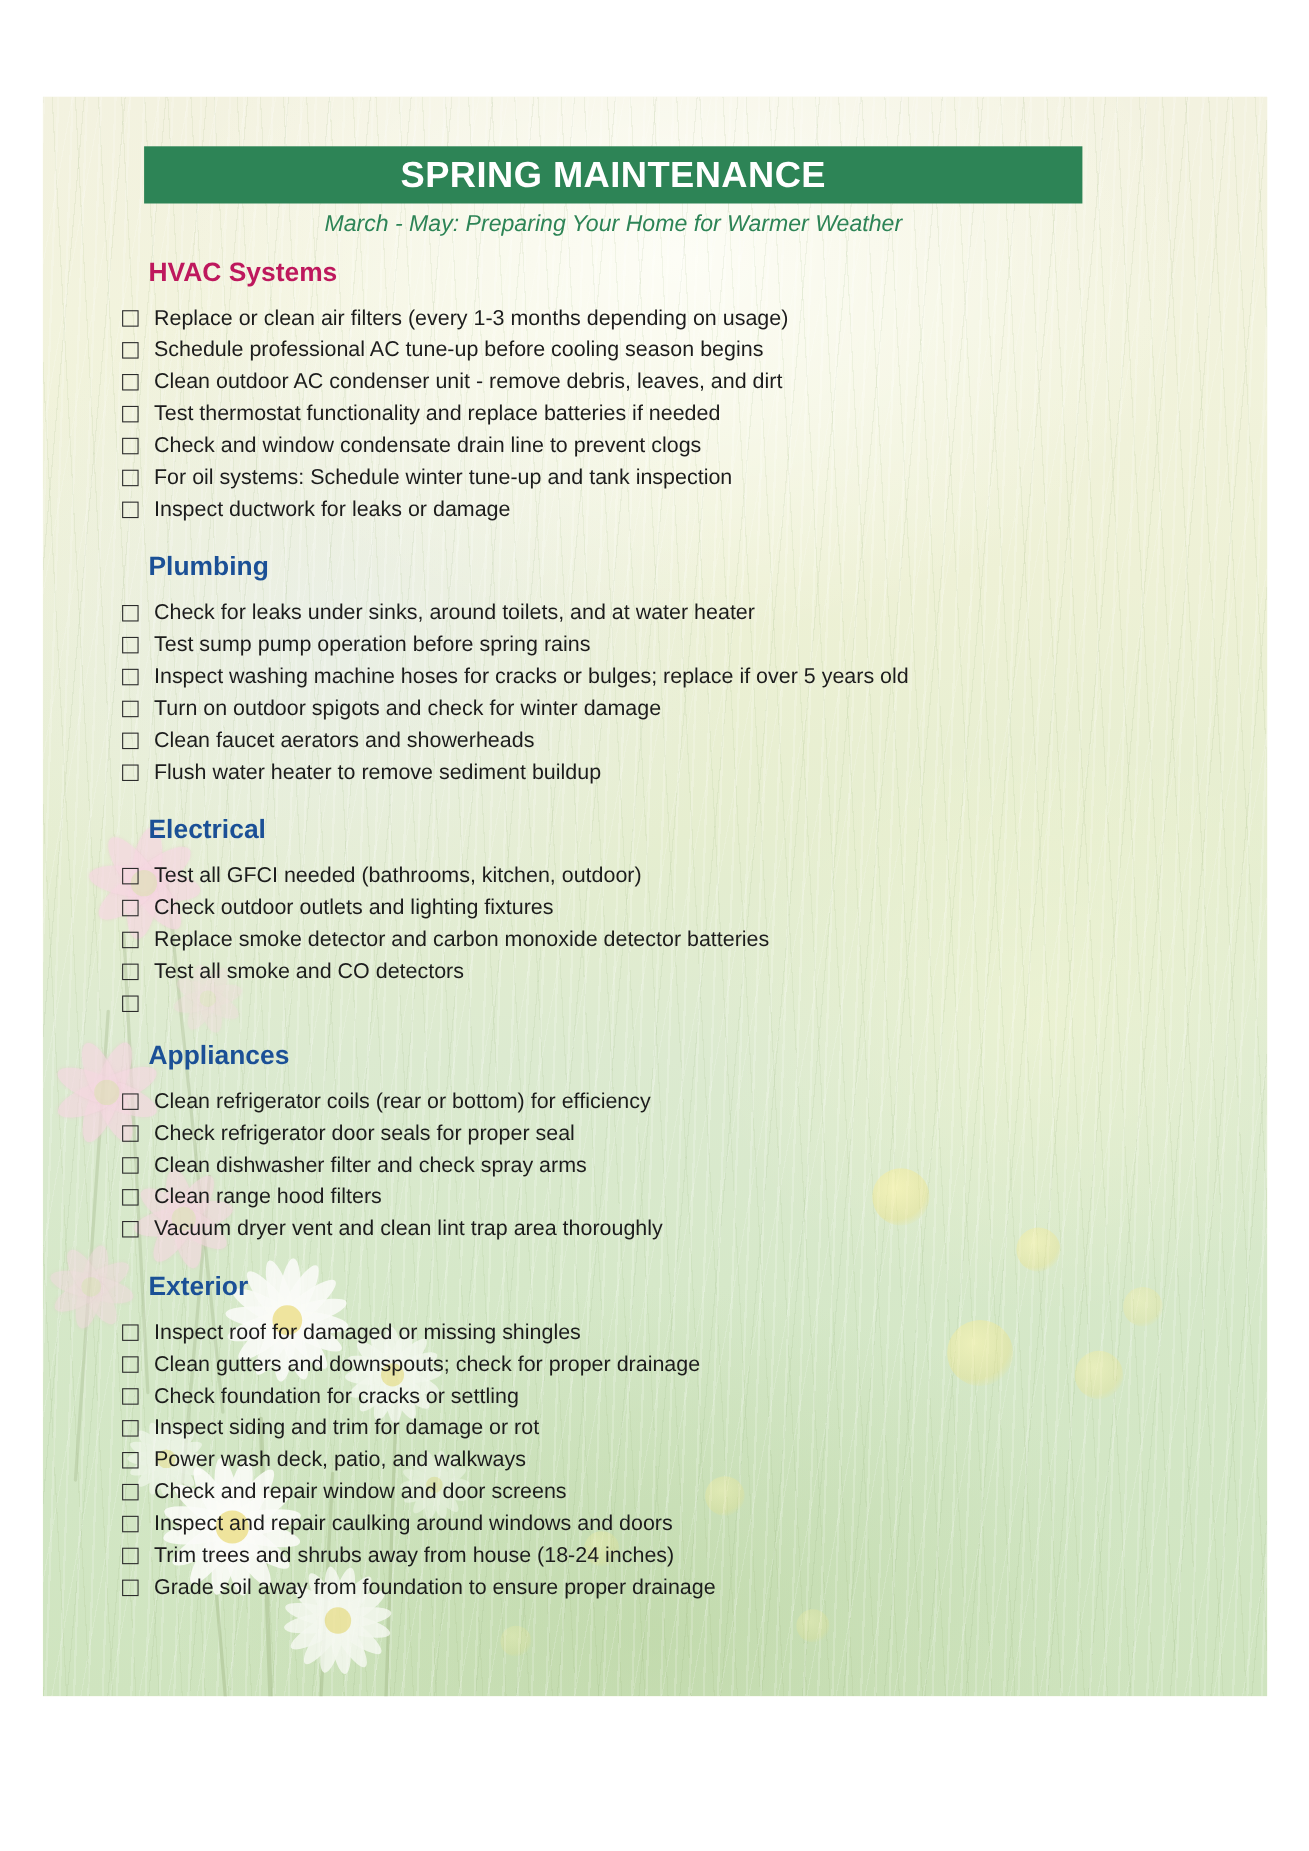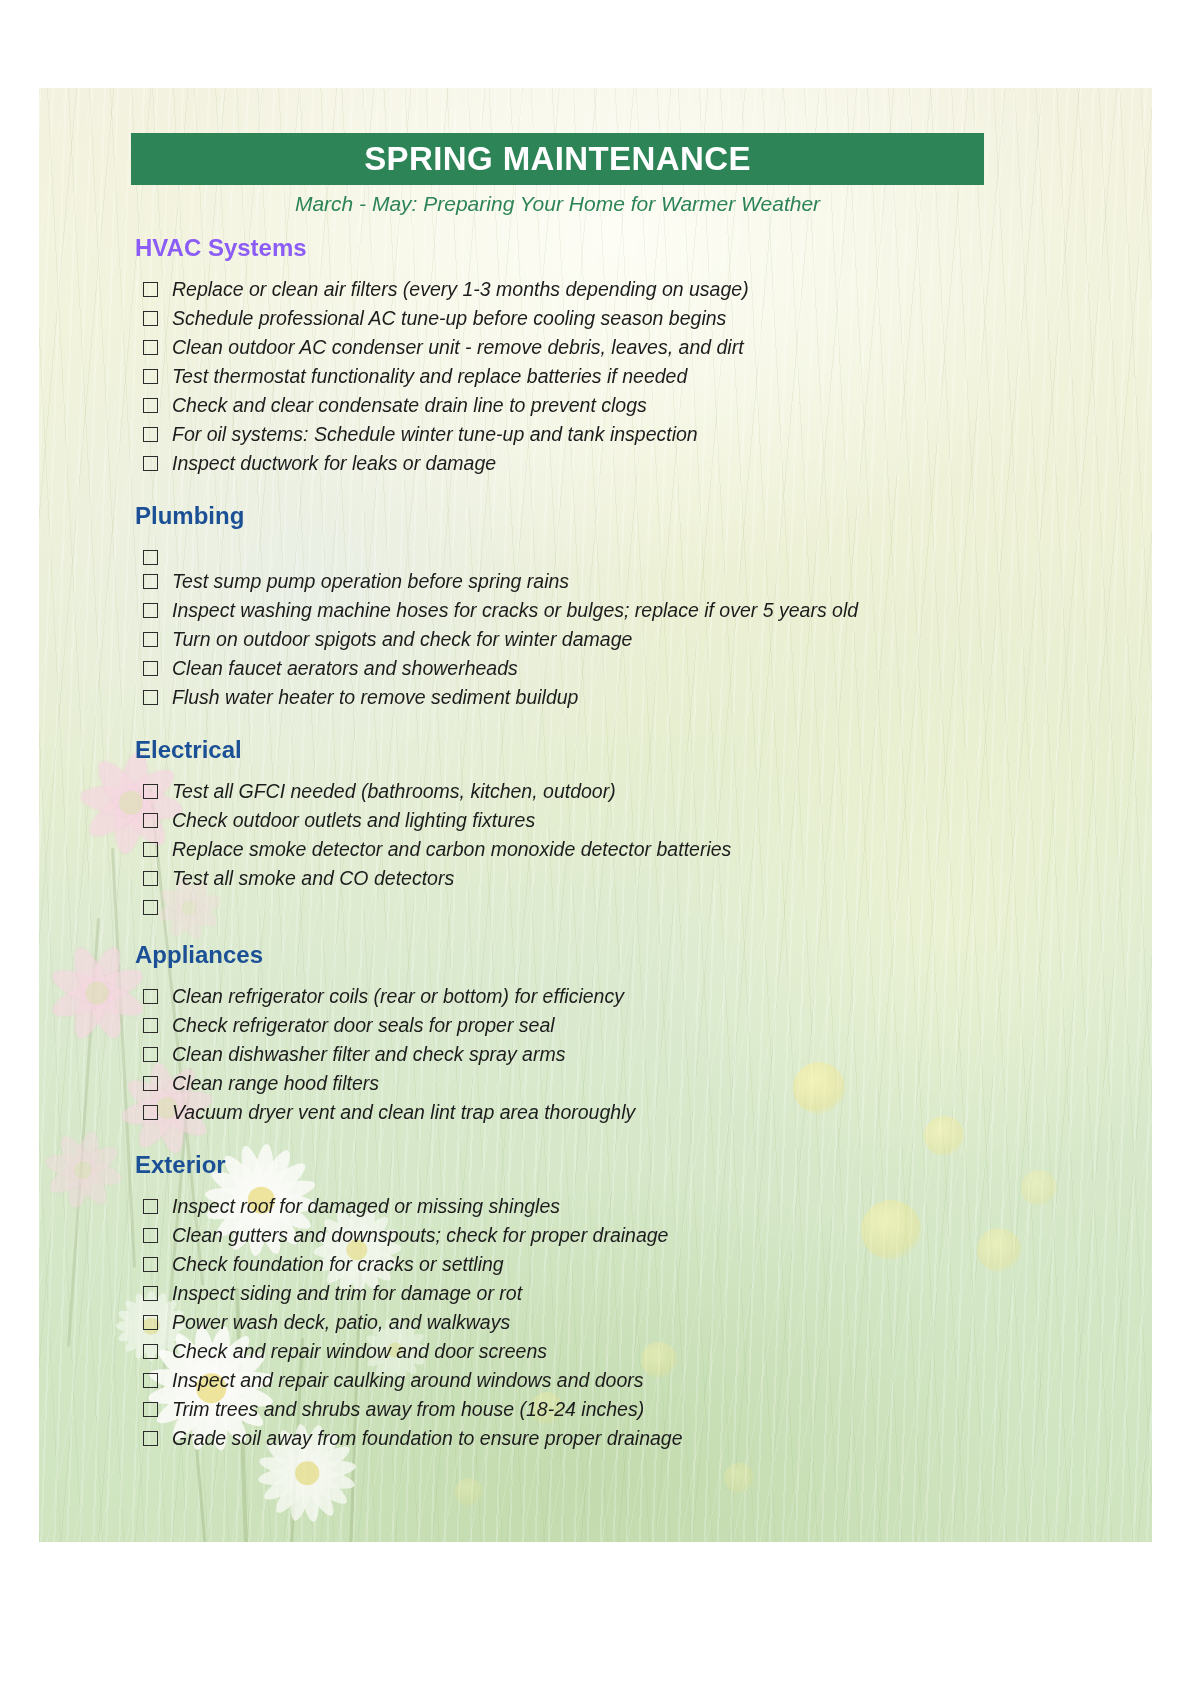--- a/index.html
+++ b/index.html
@@ -159,23 +159,22 @@
     font-weight: bold;
     margin: 0 0 12px 96px;
     font-family: "Liberation Sans", sans-serif;
   }
 
   .items { margin: 0; padding: 0; list-style: none; }
 
   .item {
     display: flex;
     align-items: flex-start;
-    margin-left: 104px;
+    margin-left: 72px;
     padding: 1.5px 0;
-    font-style: italic;
   }
 
   .checkbox {
     flex: none;
     width: 13px;
     height: 13px;
     border: 1.6px solid #2b2b2b;
     background: transparent;
     margin-top: 6px;
     margin-right: 14px;
@@ -412,58 +411,59 @@
   <div id="content">
 
     <div id="title-bar" style="background: rgb(45, 132, 86);">
       <h1>SPRING MAINTENANCE</h1>
     </div>
 
     <div id="subtitle" style="color: rgb(45, 132, 86);">March - May: Preparing Your Home for Warmer Weather</div>
 
     <div id="sections">
         <div class="section">
-          <div class="section-title" style="color: #8b5cf6;">HVAC Systems</div>
+          <div class="section-title" style="color: #be185d;">HVAC Systems</div>
           <ul class="items">
             <li class="item">
               <span class="checkbox"></span>
               <span class="item-label">Replace or clean air filters (every 1-3 months depending on usage)</span>
             </li>
             <li class="item">
               <span class="checkbox"></span>
               <span class="item-label">Schedule professional AC tune-up before cooling season begins</span>
             </li>
             <li class="item">
               <span class="checkbox"></span>
               <span class="item-label">Clean outdoor AC condenser unit - remove debris, leaves, and dirt</span>
             </li>
             <li class="item">
               <span class="checkbox"></span>
               <span class="item-label">Test thermostat functionality and replace batteries if needed</span>
             </li>
             <li class="item">
               <span class="checkbox"></span>
-              <span class="item-label">Check and clear condensate drain line to prevent clogs</span>
+              <span class="item-label">Check and window condensate drain line to prevent clogs</span>
             </li>
             <li class="item">
               <span class="checkbox"></span>
               <span class="item-label">For oil systems: Schedule winter tune-up and tank inspection</span>
             </li>
             <li class="item">
               <span class="checkbox"></span>
               <span class="item-label">Inspect ductwork for leaks or damage</span>
             </li>
           </ul>
         </div>
         <div class="sec-gap"></div>
         <div class="section">
           <div class="section-title" style="color: rgb(27, 80, 150);">Plumbing</div>
           <ul class="items">
             <li class="item">
               <span class="checkbox"></span>
+              <span class="item-label">Check for leaks under sinks, around toilets, and at water heater</span>
             </li>
             <li class="item">
               <span class="checkbox"></span>
               <span class="item-label">Test sump pump operation before spring rains</span>
             </li>
             <li class="item">
               <span class="checkbox"></span>
               <span class="item-label">Inspect washing machine hoses for cracks or bulges; replace if over 5 years old</span>
             </li>
             <li class="item">

